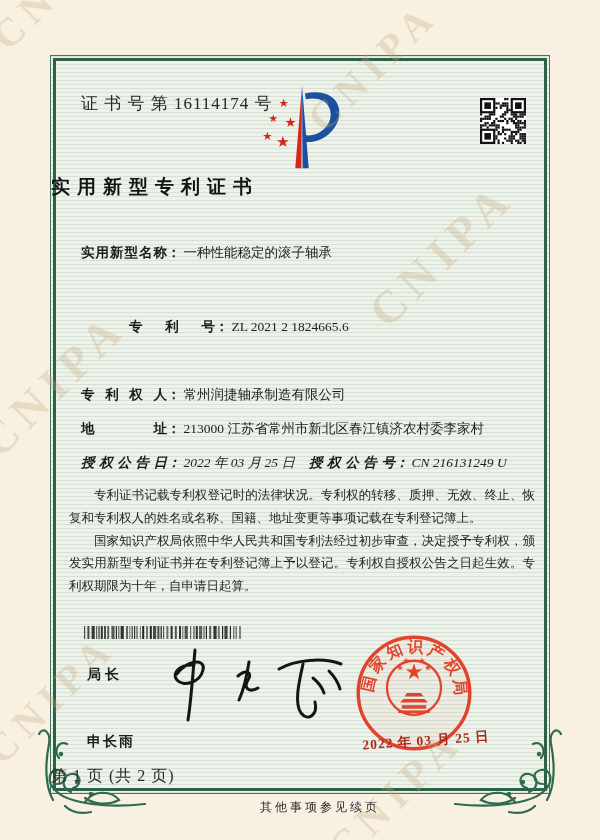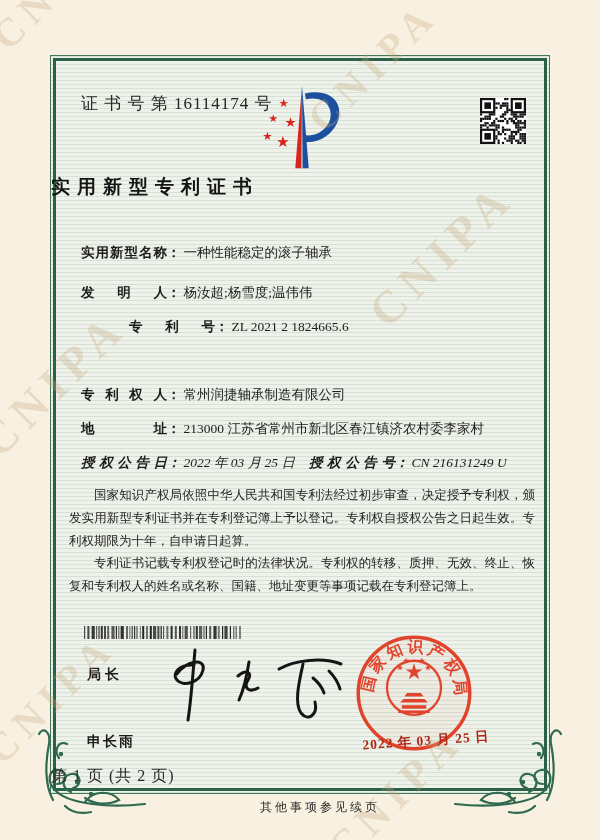--- a/index.html
+++ b/index.html
@@ -283,39 +283,36 @@
           <rect x="0" y="30.66666666666667" width="15.333333333333336" height="15.333333333333336" fill="#111111"></rect>
           <rect x="2.1904761904761907" y="32.85714285714286" width="10.952380952380953" height="10.952380952380953" fill="#ffffff"></rect>
           <rect x="4.380952380952381" y="35.04761904761905" width="6.571428571428572" height="6.571428571428572" fill="#111111"></rect>
         </svg>
 
       <div class="title">实用新型专利证书</div>
 
       <div class="row r1">
         <span class="flabel">实用新型名称</span><span class="fcolon">：</span><span class="fvalue">一种性能稳定的滚子轴承</span>
       </div>
-      <div class="row r2">
-        <span class="flabel">发明人</span><span class="fcolon">：</span><span class="fvalue">杨汝超;杨雪度;温伟伟</span>
-      </div>
       <div class="row r3">
         <span class="flabel">专利号</span><span class="fcolon">：</span><span class="fvalue">ZL 2021 2 1824665.6</span>
       </div>
       <div class="row r5">
         <span class="flabel">专利权人</span><span class="fcolon">：</span><span class="fvalue">常州润捷轴承制造有限公司</span>
       </div>
       <div class="row r6">
         <span class="flabel">地址</span><span class="fcolon">：</span><span class="fvalue">213000  江苏省常州市新北区春江镇济农村委李家村</span>
       </div>
       <div class="row r7">
         <span class="flabel">授权公告日</span><span class="fcolon">：</span><span class="fvalue">2022 年 03 月 25 日</span><span class="gap"></span><span class="flabel">授权公告号</span><span class="fcolon">：</span><span class="fvalue">CN 216131249 U</span>
       </div>
 
       <div class="paras">
+        <p>专利证书记载专利权登记时的法律状况。专利权的转移、质押、无效、终止、恢复和专利权人的姓名或名称、国籍、地址变更等事项记载在专利登记簿上。</p>
         <p>国家知识产权局依照中华人民共和国专利法经过初步审查，决定授予专利权，颁发实用新型专利证书并在专利登记簿上予以登记。专利权自授权公告之日起生效。专利权期限为十年，自申请日起算。</p>
-        <p>专利证书记载专利权登记时的法律状况。专利权的转移、质押、无效、终止、恢复和专利权人的姓名或名称、国籍、地址变更等事项记载在专利登记簿上。</p>
       </div>
 
       <svg class="barcode" id="barcode" width="158" height="13" viewBox="0 0 158 13">
           <rect x="0" y="0" width="1.2" height="13" fill="#1d1d1d" opacity="0.7798507214895686"></rect>
           <rect x="3.4000000000000004" y="0" width="2" height="13" fill="#1d1d1d" opacity="0.7916152627633956"></rect>
           <rect x="7.6000000000000005" y="0" width="3.2" height="13" fill="#1d1d1d" opacity="0.8634473683142324"></rect>
           <rect x="12" y="0" width="1.2" height="13" fill="#1d1d1d" opacity="0.6774897054664277"></rect>
           <rect x="14.4" y="0" width="1.2" height="13" fill="#1d1d1d" opacity="0.857822224664419"></rect>
           <rect x="16.8" y="0" width="2" height="13" fill="#1d1d1d" opacity="0.8920091541446789"></rect>
           <rect x="20" y="0" width="2" height="13" fill="#1d1d1d" opacity="0.7758472097459469"></rect>

